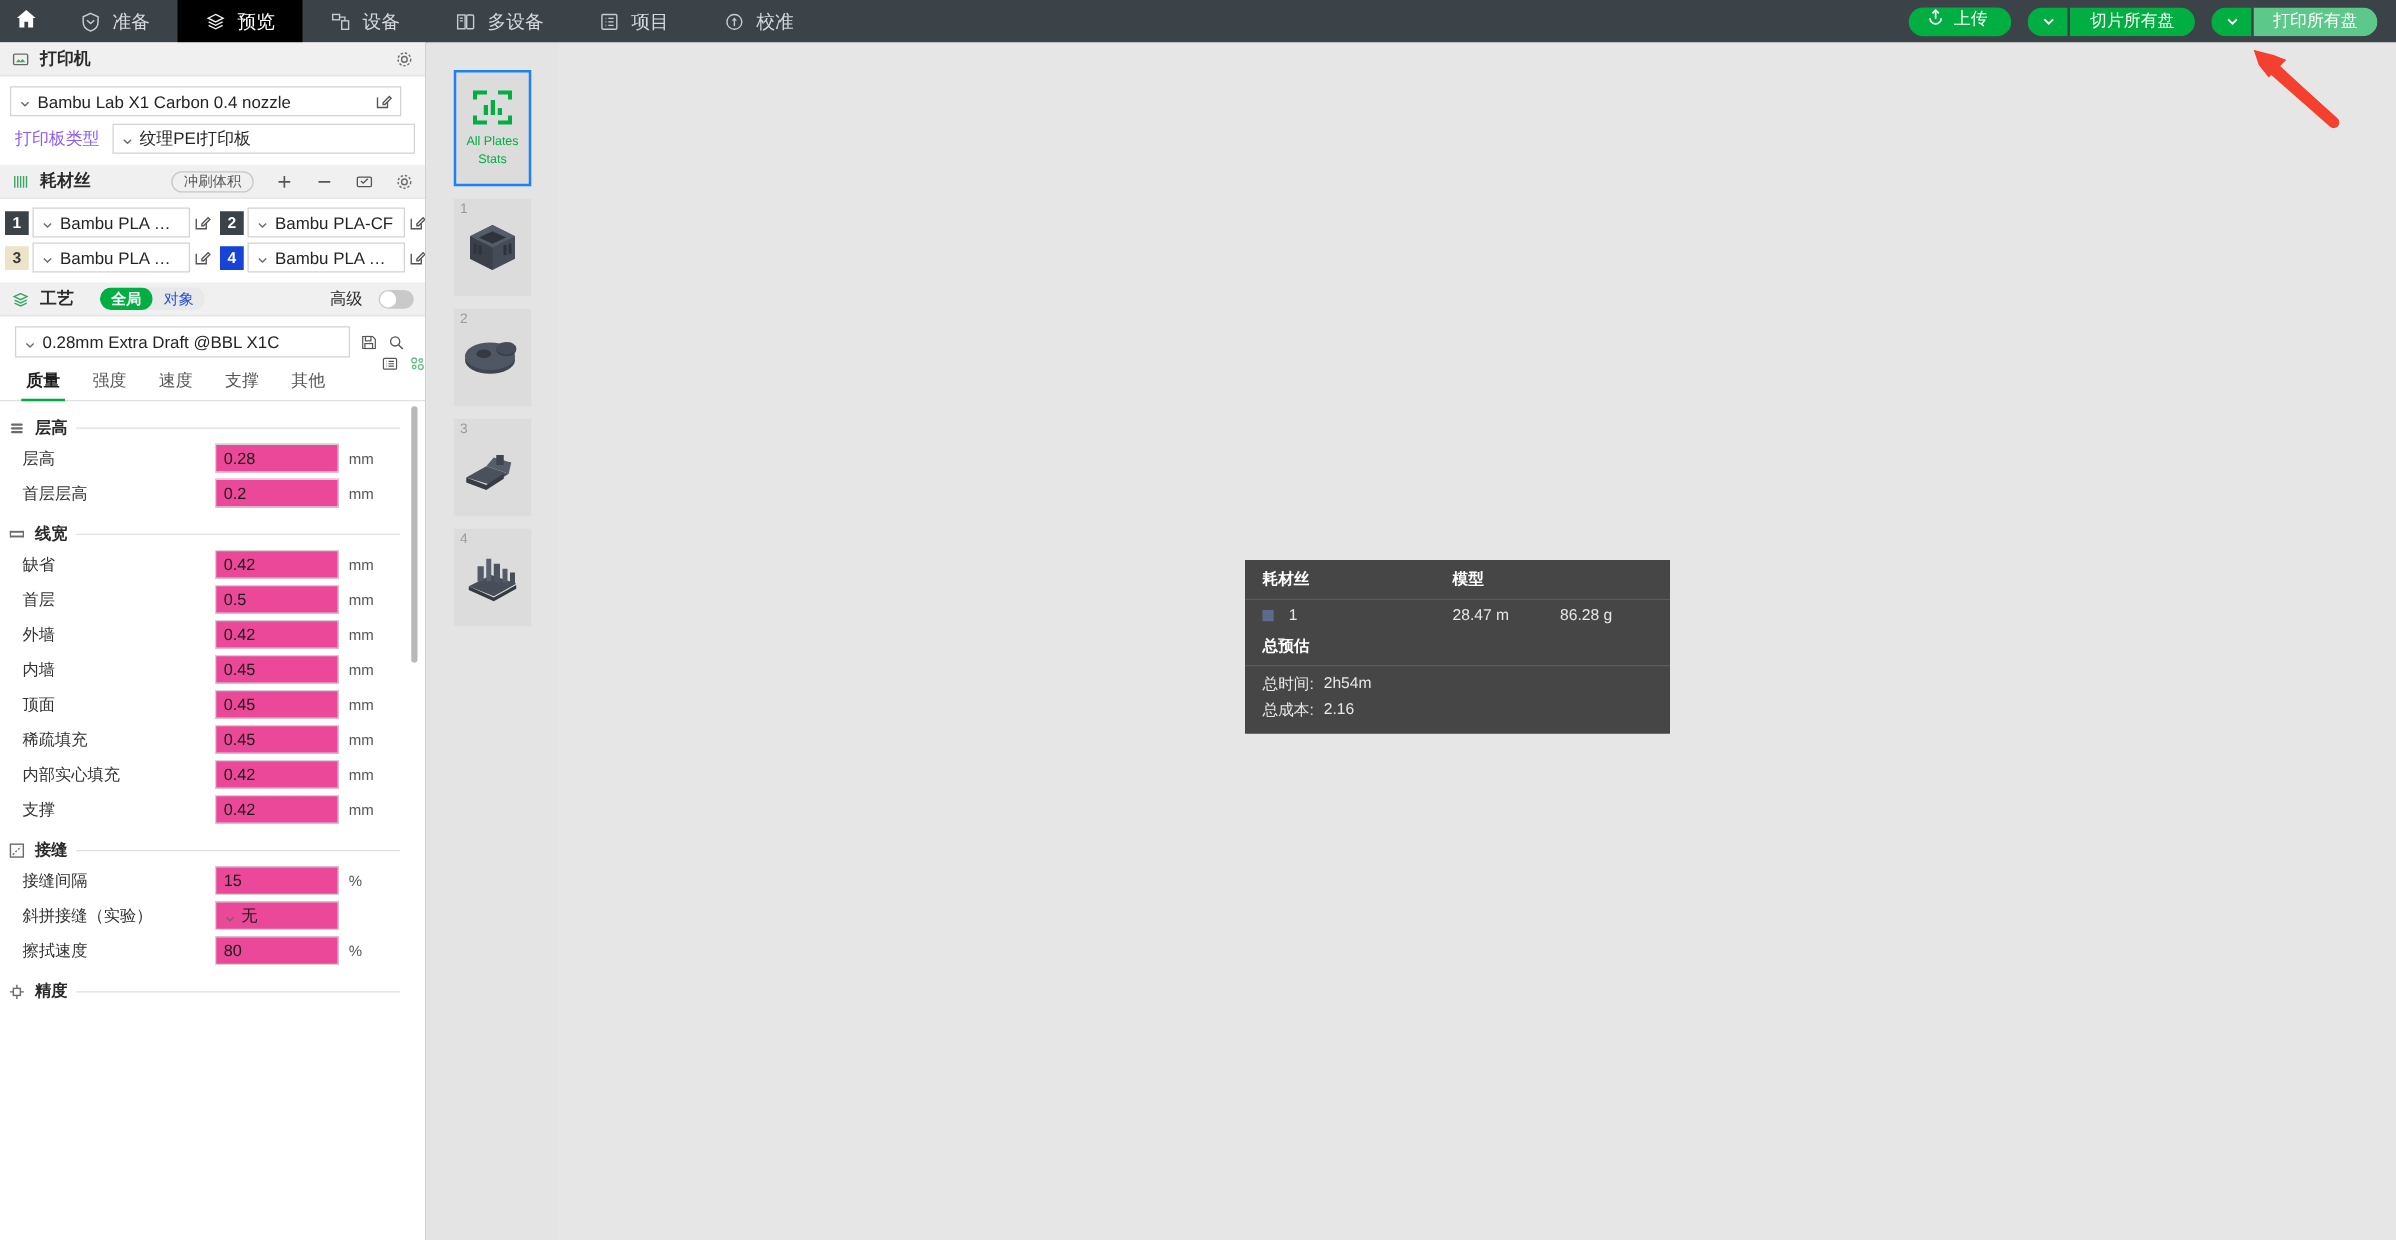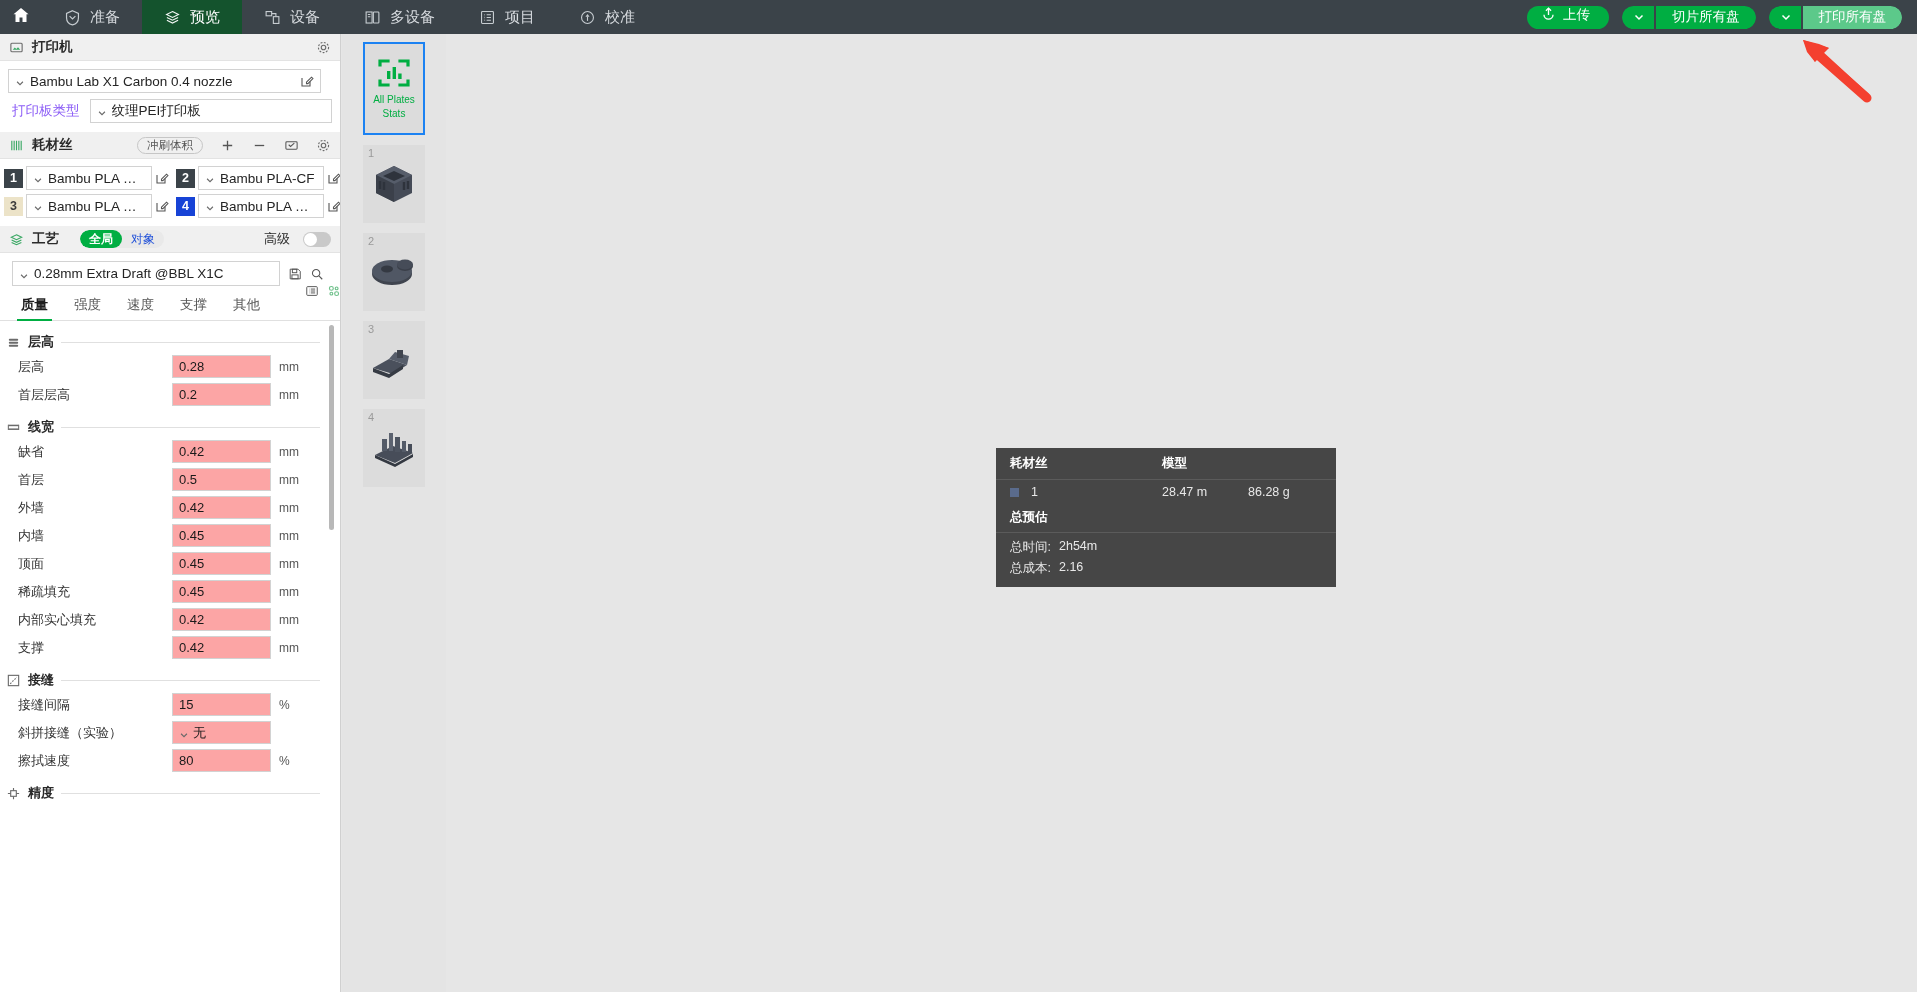--- a/index.html
+++ b/index.html
@@ -17,21 +17,21 @@
   }
   .home-btn {
     width: 42px; display: flex; align-items: center; justify-content: center;
     color: #fff;
   }
   .nav-tab {
     display: flex; align-items: center; gap: 9px;
     padding: 12px 22px; height: 34px; color: #d6dade; font-size: 15px;
     white-space: nowrap;
   }
-  .nav-tab.active { background: #14532d; color: #fff; }
+  .nav-tab.active { background: #000000; color: #fff; }
   .nav-ico { display: inline-flex; width: 17px; height: 17px; opacity: .95; }
   .nav-ico svg { width: 17px; height: 17px; }
   .topbar-spacer { flex: 1; }
   .top-actions { display: flex; align-items: center; gap: 13px; padding-right: 15px; }
   .pill {
     height: 23px; border-radius: 12px; background: #00ae42; color: #fff;
     display: flex; font-size: 13.5px; white-space: nowrap;
   }
   .pill.upload { padding: 0 19px 0 14px; gap: 7px; }
   .pill.split { background: transparent; padding: 0; gap: 0; overflow: hidden; }
@@ -114,37 +114,37 @@
 
   .settings { position: relative; height: 660px; overflow: hidden; padding-top: 4px; }
   .grp {
     display: flex; align-items: center; gap: 7px; padding: 8px 20px 3px 6px;
   }
   .grp .gt { font-size: 13px; font-weight: bold; color: #2a2a2a; white-space: nowrap; }
   .grp .gline { flex: 1; height: 1px; background: #e0e0e0; }
   .prow { display: flex; align-items: center; height: 25px; padding: 0 40px 0 18px; margin-bottom: 3px; }
   .prow .pl { font-size: 13px; color: #333; flex: 1; }
   .pfield {
-    width: 99px; height: 23px; border: 1px solid #d2d2d2; background: #fca5a5;
+    width: 99px; height: 23px; border: 1px solid #d2d2d2; background: #ec4899;
     display: flex; align-items: center; padding: 0 6px; font-size: 13px; color: #1a1a1a; gap: 4px;
   }
   .pfield .pv { flex: 1; }
   .punit { width: 29px; text-align: left; font-size: 12px; color: #555; padding-left: 8px; }
   .scroll-thumb { position: absolute; right: 6px; top: 4px; width: 5px; height: 205px; background: #b8b8b8; border-radius: 3px; }
 
   
   .rail {
     position: absolute; left: 342px; top: 34px; width: 104px; height: 958px;
     background: #e4e4e4;
   }
   .plate-card {
     width: 62px; margin: 0 auto 10px auto; background: #dcdcdc; position: relative;
   }
   .plate-card.stats {
-    height: 93px; background: #dcdcdc; border: 2px solid #1c82f2; margin-top: 8px;
+    height: 93px; background: #dcdcdc; border: 2px solid #1c82f2; margin-top: 22px;
     display: flex; flex-direction: column; align-items: center; justify-content: center; gap: 2px;
   }
   .plate-card.stats .cap { font-size: 10px; color: #00ae42; line-height: 12px; text-align: center; }
   .plate-card.thumb { height: 78px; }
   .plate-card.thumb .num {
     position: absolute; left: 5px; top: 2px; font-size: 11px; color: #9a9a9a;
   }
   .plate-card.thumb .model {
     position: absolute; left: 0; top: 0; right: 0; bottom: 0;
     display: flex; align-items: center; justify-content: center;

